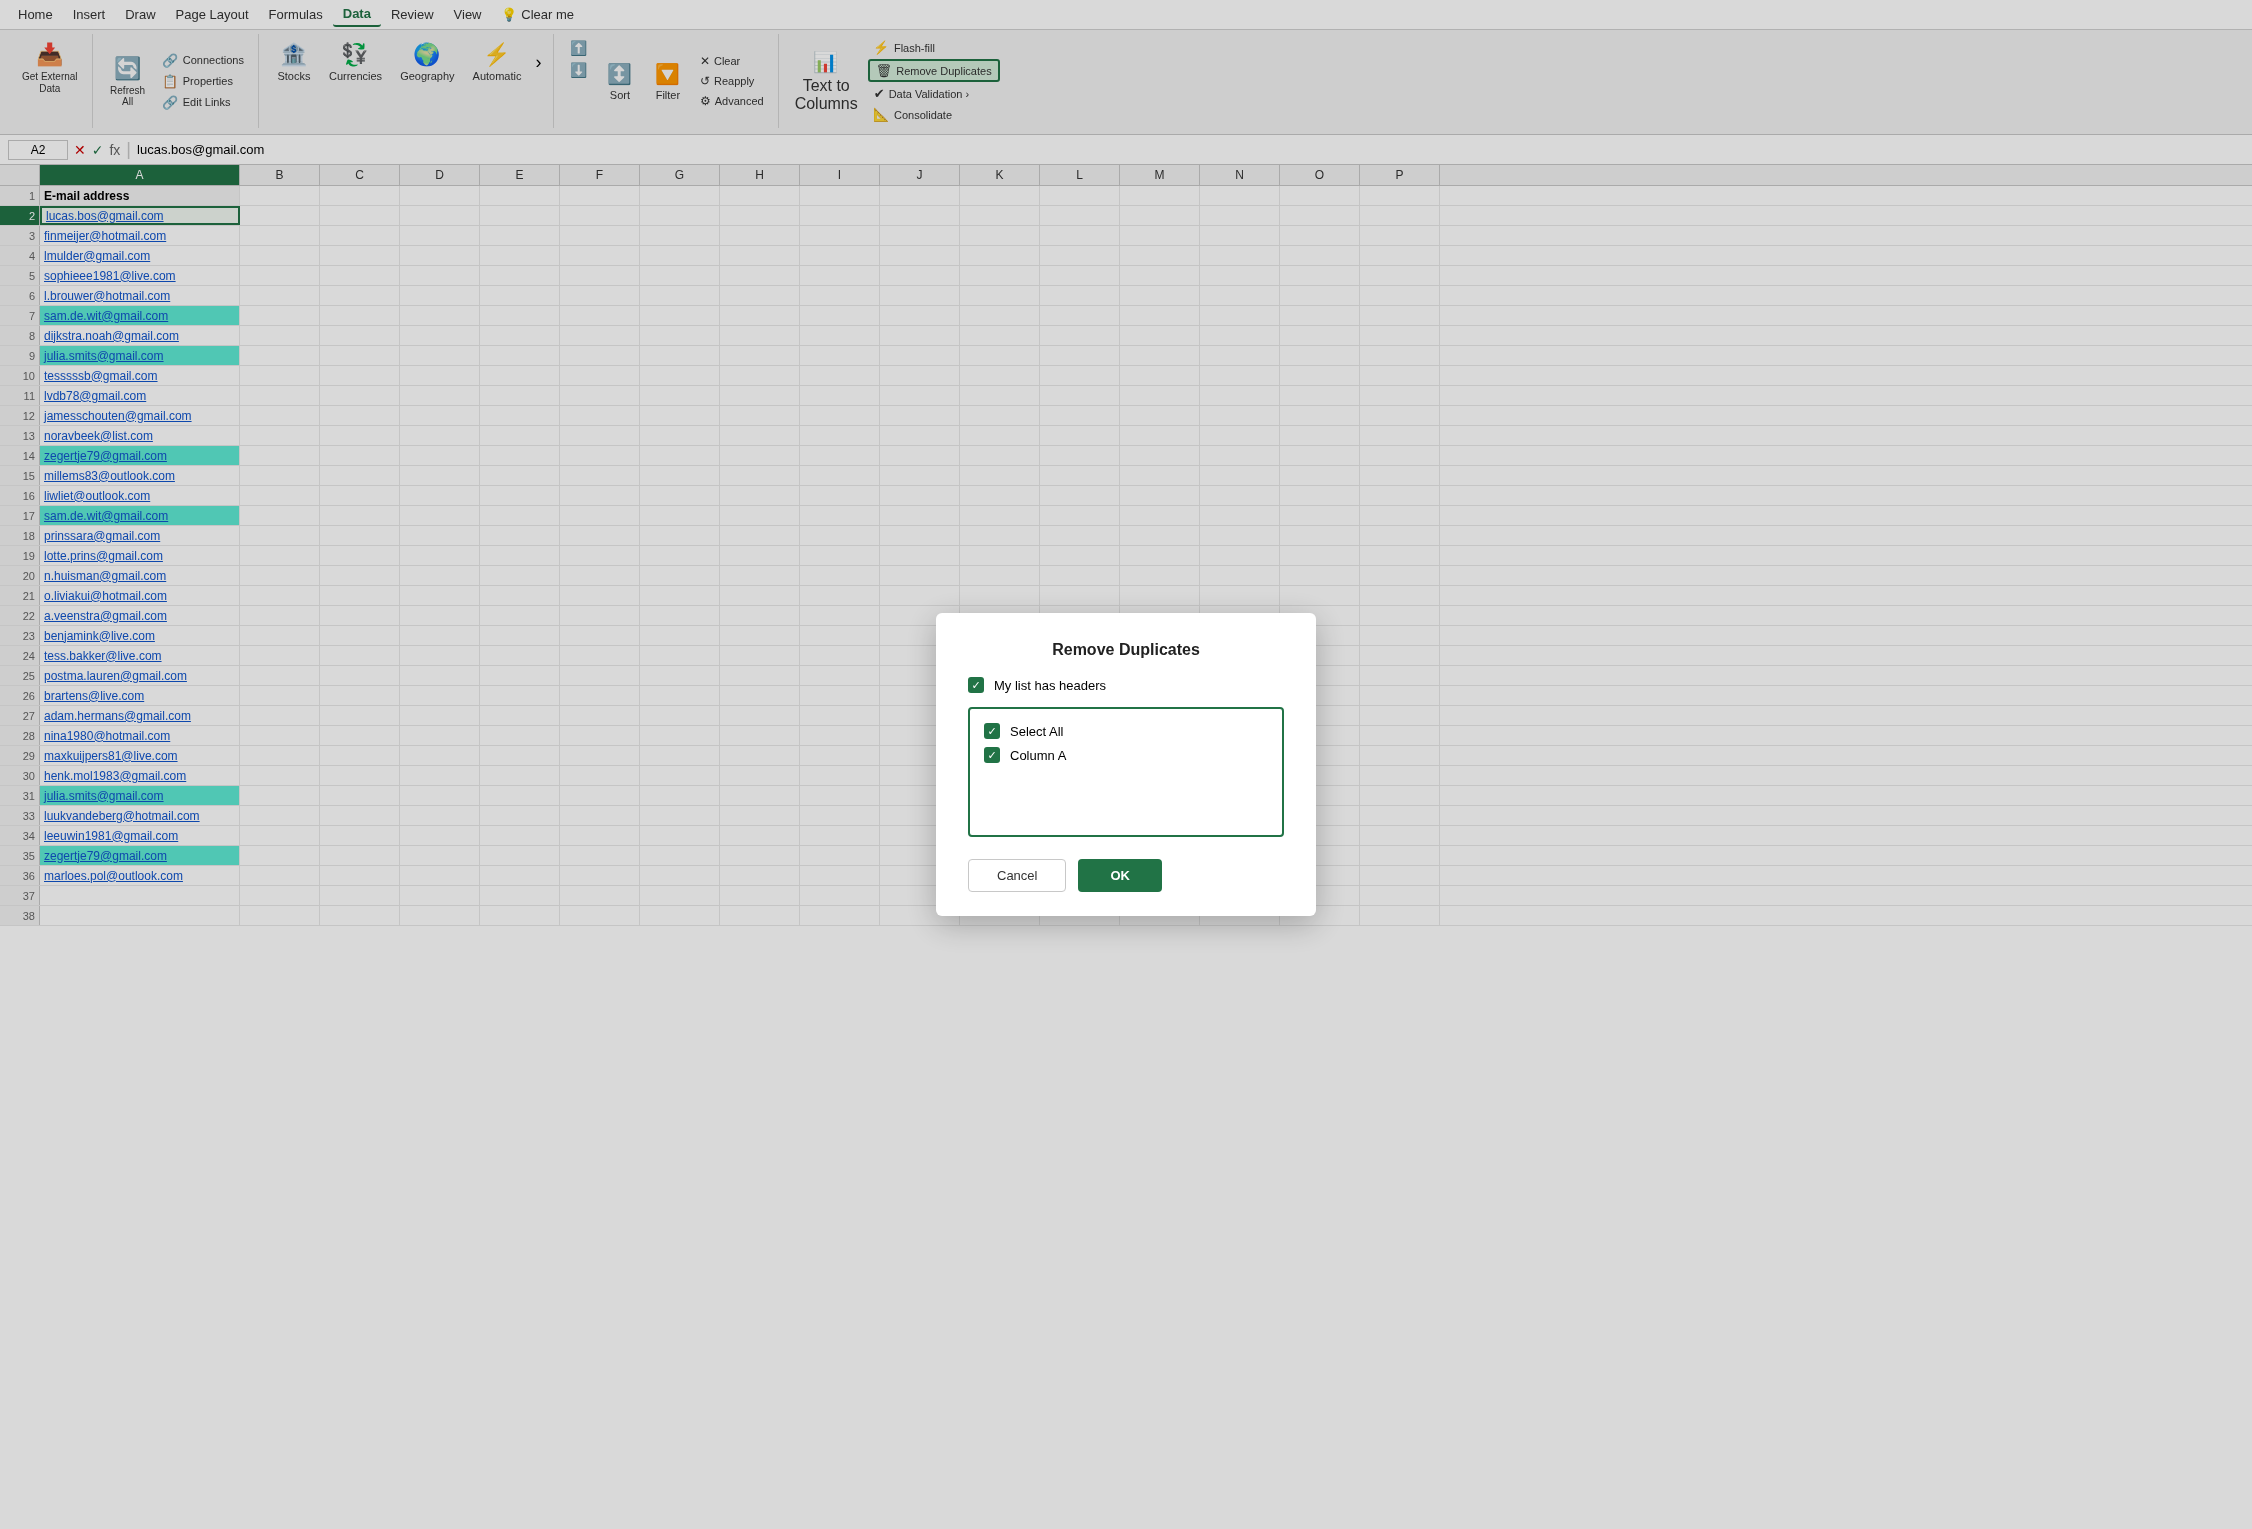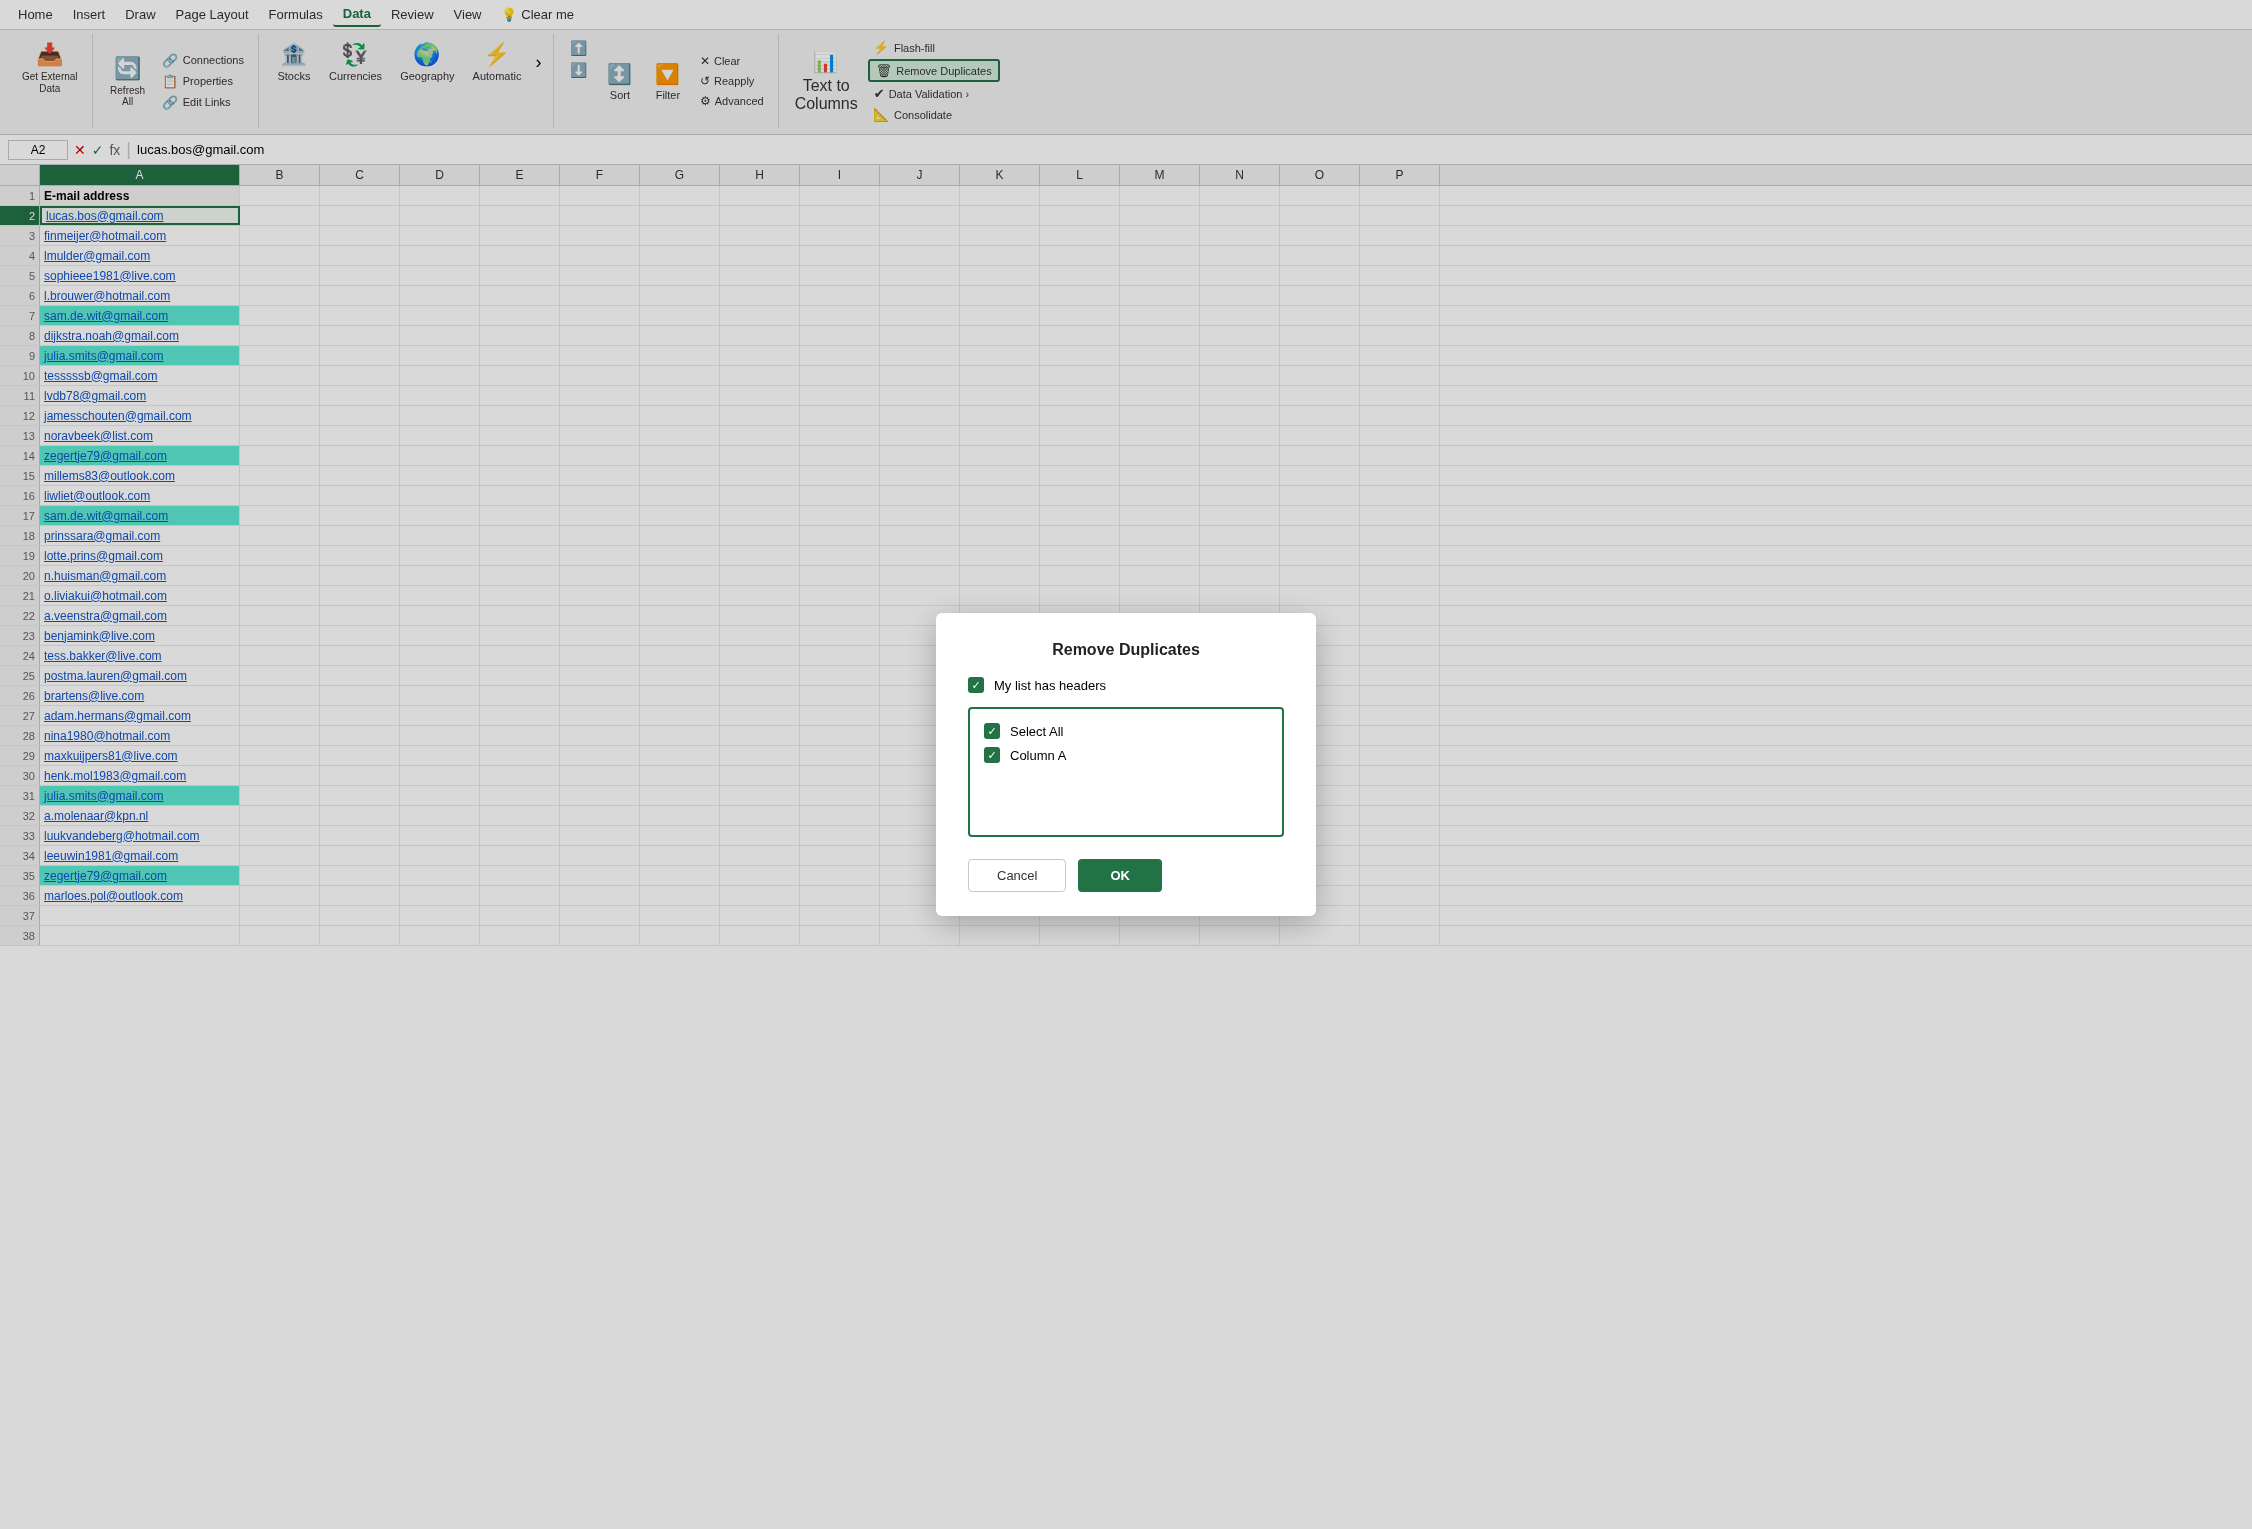--- a/index.html
+++ b/index.html
@@ -1061,39 +1061,20 @@
         <div class="cell col-other"></div>
         <div class="cell col-other"></div>
         <div class="cell col-other"></div>
         <div class="cell col-other"></div>
         <div class="cell col-other"></div>
         <div class="cell col-other"></div>
         <div class="cell col-other"></div>
         <div class="cell col-other"></div>
       </div>
       <div class="sheet-row">
-        <div class="row-number">32</div>
-        <div class="cell col-a link">a.molenaar@kpn.nl</div>
-        <div class="cell col-other"></div>
-        <div class="cell col-other"></div>
-        <div class="cell col-other"></div>
-        <div class="cell col-other"></div>
-        <div class="cell col-other"></div>
-        <div class="cell col-other"></div>
-        <div class="cell col-other"></div>
-        <div class="cell col-other"></div>
-        <div class="cell col-other"></div>
-        <div class="cell col-other"></div>
-        <div class="cell col-other"></div>
-        <div class="cell col-other"></div>
-        <div class="cell col-other"></div>
-        <div class="cell col-other"></div>
-        <div class="cell col-other"></div>
-      </div>
-      <div class="sheet-row">
         <div class="row-number">33</div>
         <div class="cell col-a link">luukvandeberg@hotmail.com</div>
         <div class="cell col-other"></div>
         <div class="cell col-other"></div>
         <div class="cell col-other"></div>
         <div class="cell col-other"></div>
         <div class="cell col-other"></div>
         <div class="cell col-other"></div>
         <div class="cell col-other"></div>
         <div class="cell col-other"></div>

